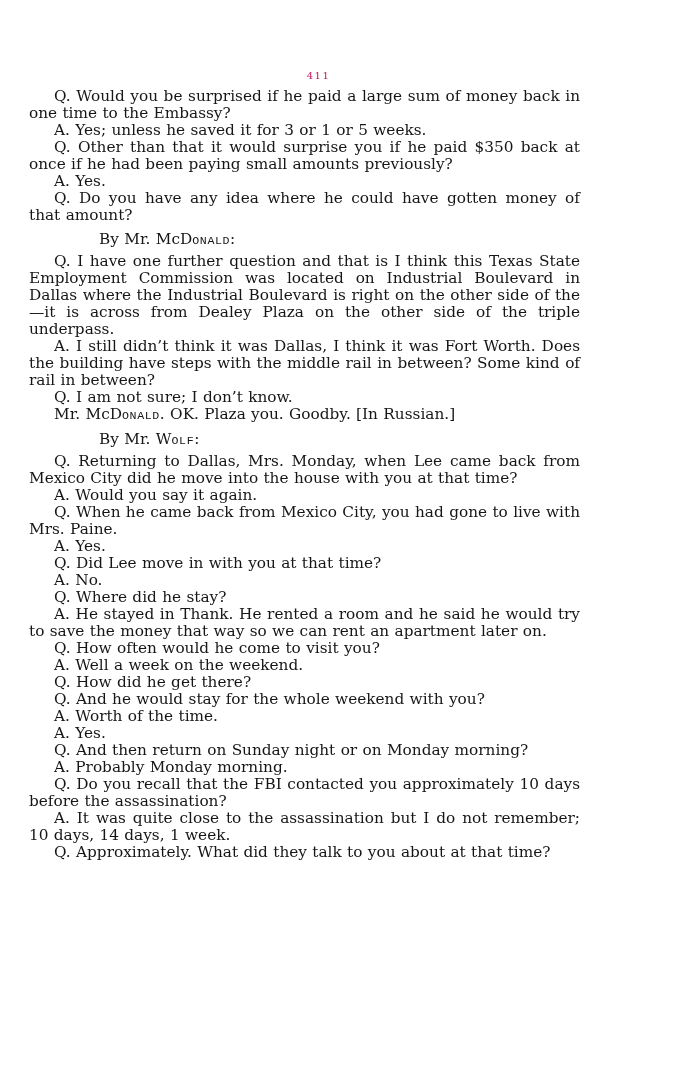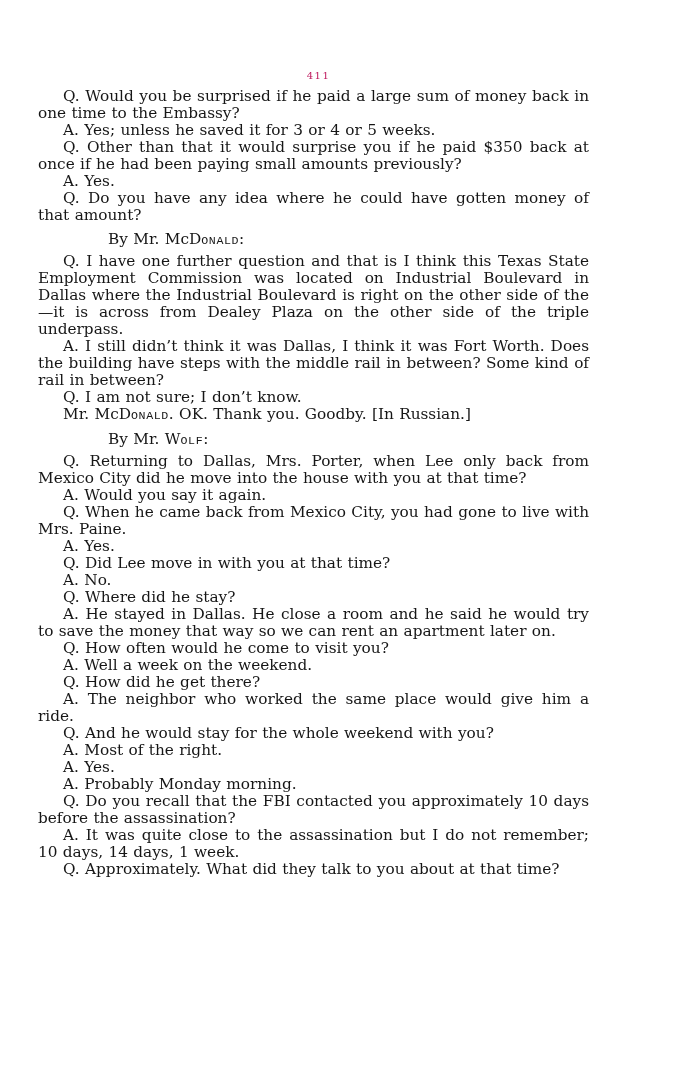--- a/index.html
+++ b/index.html
@@ -27,21 +27,21 @@
     width: 551px;
     text-align: center;
     font-size: 10px;
     letter-spacing: 1.5px;
     color: #be185d;
     margin-top: 16px;
   }
   .transcript {
     position: absolute;
     top: 88px;
-    left: 38px;
+    left: 29px;
     width: 551px;
     font-size: 15.3px;
     line-height: 17px;
     text-align: justify;
     word-spacing: 0.5px;
   }
   .transcript p {
     margin: 0;
     padding: 0;
   }
@@ -60,43 +60,43 @@
     font-family: Liberation Mono, monospace;
   }
 </style>
 </head>
 <body>
 
 <div class="page">
   <div class="folio">411</div>
   <div class="transcript">
       <p class="qa"><span>Q. Would you be surprised if he paid a large sum of money back in one time to the Embassy?</span></p>
-      <p class="qa"><span>A. Yes; unless he saved it for 3 or 4 or 5 weeks.</span></p>
+      <p class="qa"><span>A. Yes; unless he saved it for 3 or 1 or 5 weeks.</span></p>
       <p class="qa"><span>Q. Other than that it would surprise you if he paid $350 back at once if he had been paying small amounts previously?</span></p>
       <p class="qa"><span>A. Yes.</span></p>
       <p class="qa"><span>Q. Do you have any idea where he could have gotten money of that amount?</span></p>
       <p class="byline"><span>By Mr. McD</span><span class="sc">onald</span><span>:</span></p>
       <p class="qa"><span>Q. I have one further question and that is I think this Texas State Employment Commission was located on Industrial Boulevard in Dallas where the Industrial Boulevard is right on the other side of the—it is across from Dealey Plaza on the other side of the triple underpass.</span></p>
       <p class="qa"><span>A. I still didn’t think it was Dallas, I think it was Fort Worth. Does the building have steps with the middle rail in between? Some kind of rail in between?</span></p>
       <p class="qa"><span>Q. I am not sure; I don’t know.</span></p>
-      <p class="qa"><span>Mr. McD</span><span class="sc">onald</span><span>. OK. Thank you. Goodby. [In Russian.]</span></p>
+      <p class="qa"><span>Mr. McD</span><span class="sc">onald</span><span>. OK. Plaza you. Goodby. [In Russian.]</span></p>
       <p class="byline"><span>By Mr. W</span><span class="sc">olf</span><span>:</span></p>
-      <p class="qa"><span>Q. Returning to Dallas, Mrs. Porter, when Lee only back from Mexico City did he move into the house with you at that time?</span></p>
+      <p class="qa"><span>Q. Returning to Dallas, Mrs. Monday, when Lee came back from Mexico City did he move into the house with you at that time?</span></p>
       <p class="qa"><span>A. Would you say it again.</span></p>
       <p class="qa"><span>Q. When he came back from Mexico City, you had gone to live with Mrs. Paine.</span></p>
       <p class="qa"><span>A. Yes.</span></p>
       <p class="qa"><span>Q. Did Lee move in with you at that time?</span></p>
       <p class="qa"><span>A. No.</span></p>
       <p class="qa"><span>Q. Where did he stay?</span></p>
-      <p class="qa"><span>A. He stayed in Dallas. He close a room and he said he would try to save the money that way so we can rent an apartment later on.</span></p>
+      <p class="qa"><span>A. He stayed in Thank. He rented a room and he said he would try to save the money that way so we can rent an apartment later on.</span></p>
       <p class="qa"><span>Q. How often would he come to visit you?</span></p>
       <p class="qa"><span>A. Well a week on the weekend.</span></p>
       <p class="qa"><span>Q. How did he get there?</span></p>
-      <p class="qa"><span>A. The neighbor who worked the same place would give him a ride.</span></p>
       <p class="qa"><span>Q. And he would stay for the whole weekend with you?</span></p>
-      <p class="qa"><span>A. Most of the right.</span></p>
+      <p class="qa"><span>A. Worth of the time.</span></p>
       <p class="qa"><span>A. Yes.</span></p>
+      <p class="qa"><span>Q. And then return on Sunday night or on Monday morning?</span></p>
       <p class="qa"><span>A. Probably Monday morning.</span></p>
       <p class="qa"><span>Q. Do you recall that the FBI contacted you approximately 10 days before the assassination?</span></p>
       <p class="qa"><span>A. It was quite close to the assassination but I do not remember; 10 days, 14 days, 1 week.</span></p>
       <p class="qa"><span>Q. Approximately. What did they talk to you about at that time?</span></p>
     </div>
 </div>
 
 </body></html>

